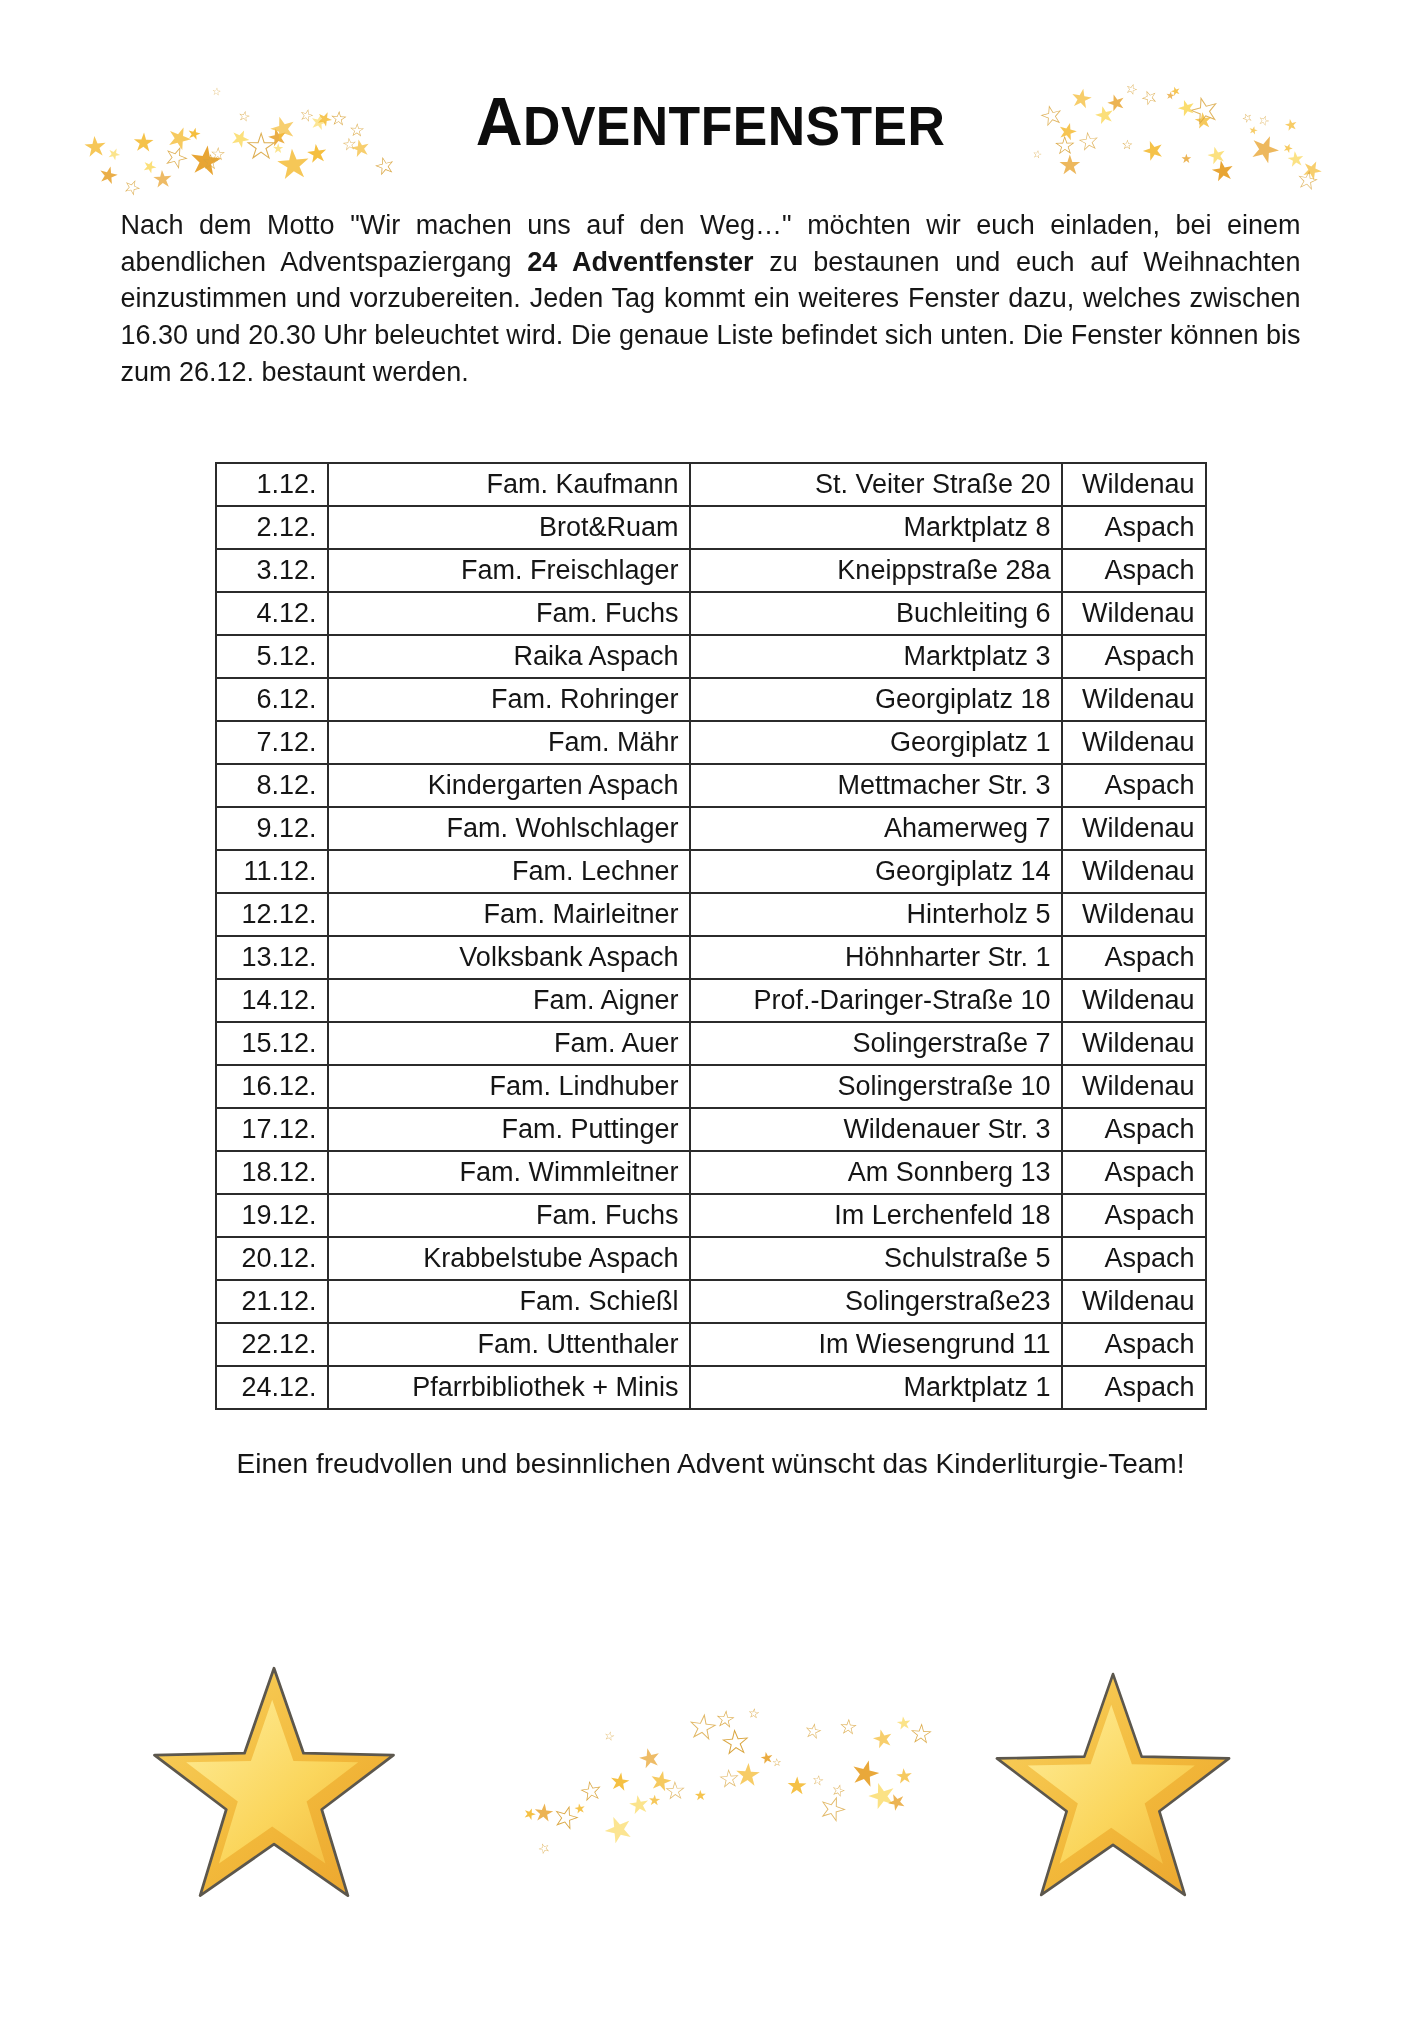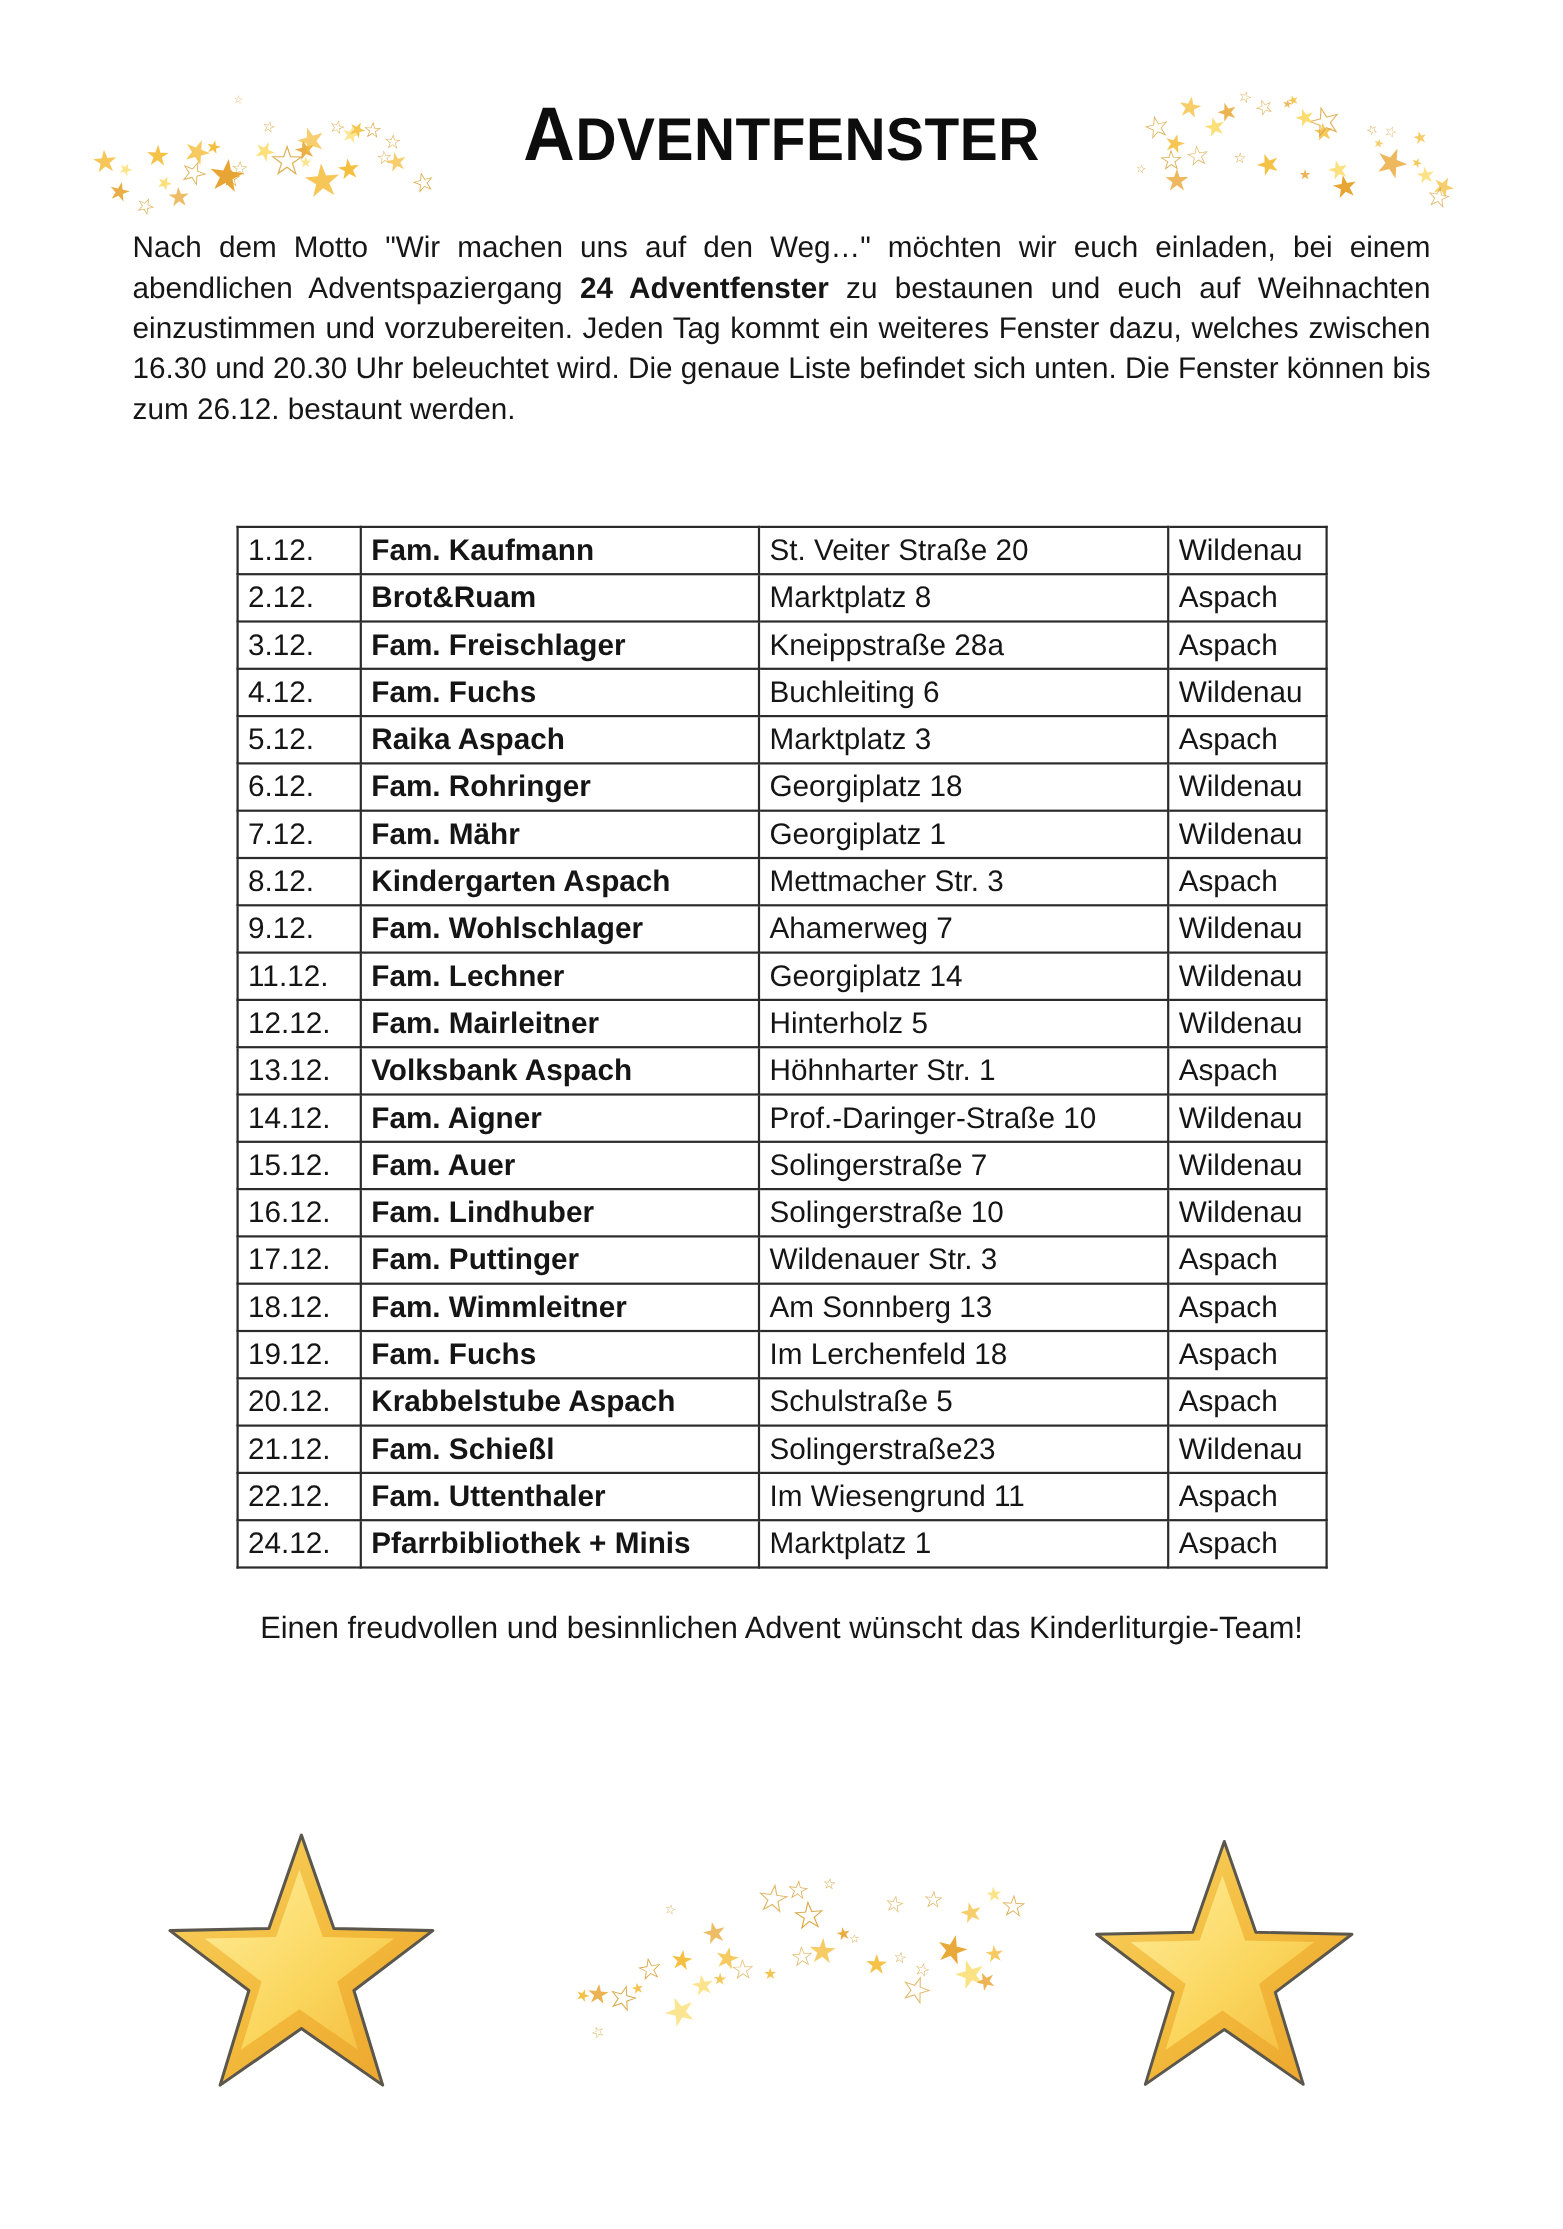--- a/index.html
+++ b/index.html
@@ -33,39 +33,40 @@
     font-size: 27px;
     line-height: 1.36;
     text-align: justify;
     color: #161616;
   }
   .intro b { font-weight: 700; }
 
   
   .advent-table {
     width: 990px;
-    margin: 45px auto 0 auto;
+    margin: 29px auto 0 auto;
     border-collapse: collapse;
     table-layout: fixed;
+    text-align: right;
   }
   .advent-table td {
     border: 2px solid #2b2b2b;
     height: 39px;
     padding: 1px 10px 1px 9px;
     font-size: 27px;
     vertical-align: middle;
     white-space: nowrap;
     overflow: hidden;
     color: #151515;
   }
   .c-date  { width: 112px; }
   .c-name  { width: 362px; }
   .c-addr  { width: 372px; }
   .c-place { width: 144px; }
-  .td-name { font-weight: 700; }
+  .td-name { font-weight: 400; }
 
   
   .closing {
     margin: 38px 0 0 0;
     text-align: center;
     font-size: 28px;
     color: #161616;
   }
 
   

